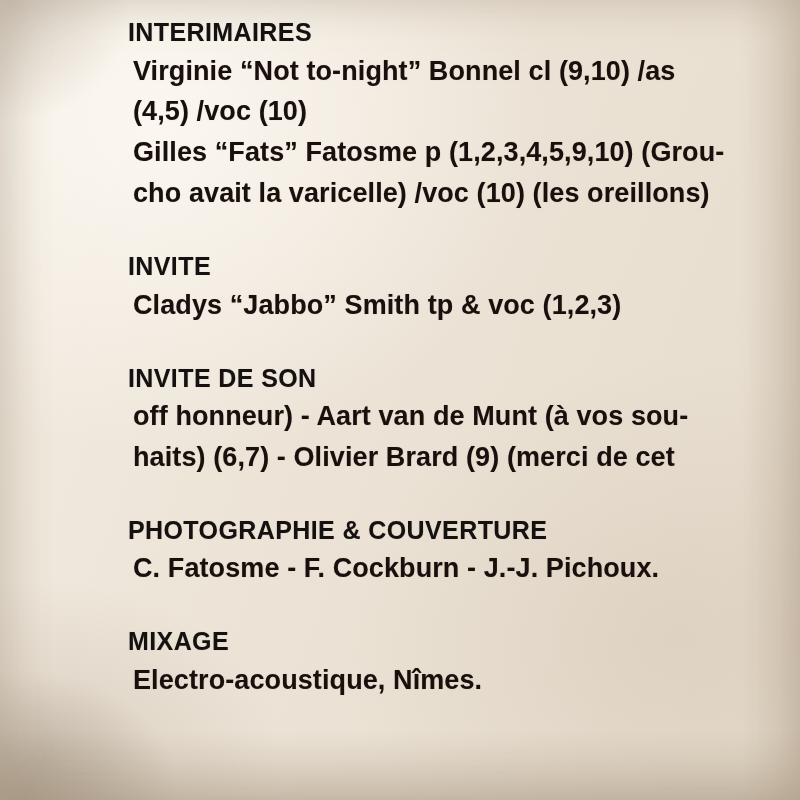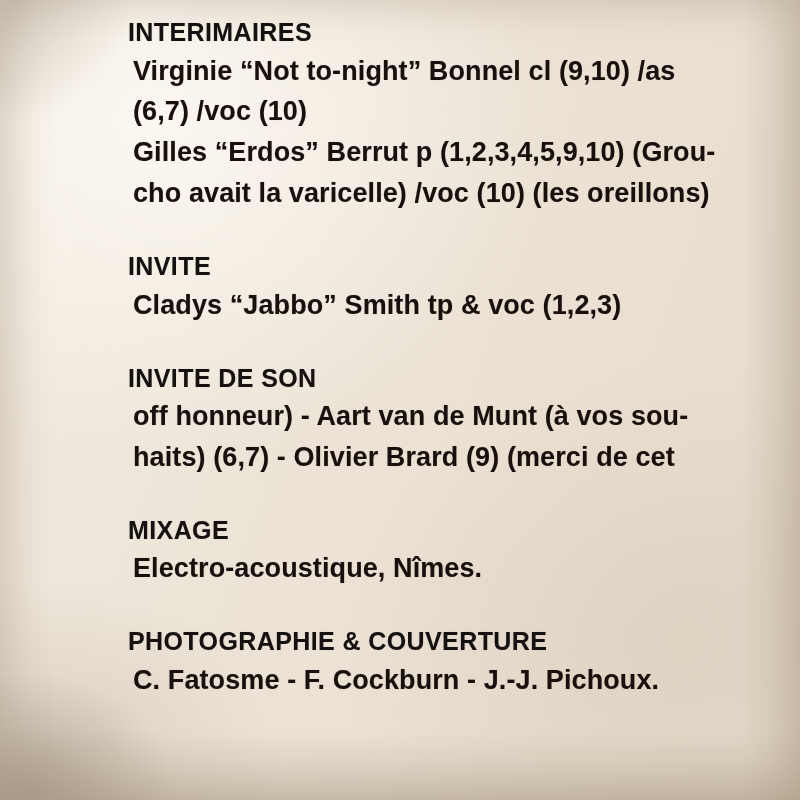--- a/index.html
+++ b/index.html
@@ -132,49 +132,49 @@
   <div class="corner-smudge"></div>
   <div class="right-edge"></div>
   <div class="bottom-edge"></div>
 
   <div id="content">
 
     <div class="section sec-interimaires">
       <p class="heading">INTERIMAIRES</p>
       <div class="body-block">
         <p class="body-line">Virginie “Not to-night” Bonnel cl (9,10) /as</p>
-        <p class="body-line">(6,7) /voc (10)</p>
-        <p class="body-line">Gilles “Erdos” Berrut p (1,2,3,4,5,9,10) (Grou-</p>
+        <p class="body-line">(4,5) /voc (10)</p>
+        <p class="body-line">Gilles “Fats” Fatosme p (1,2,3,4,5,9,10) (Grou-</p>
         <p class="body-line">cho avait la varicelle) /voc (10) (les oreillons)</p>
       </div>
     </div>
 
     <div class="section sec-invite">
       <p class="heading">INVITE</p>
       <div class="body-block">
         <p class="body-line">Cladys “Jabbo” Smith tp &amp; voc (1,2,3)</p>
       </div>
     </div>
 
     <div class="section sec-prise">
       <p class="heading">INVITE DE SON</p>
       <div class="body-block">
         <p class="body-line">off honneur) - Aart van de Munt (à vos sou-</p>
         <p class="body-line">haits) (6,7) - Olivier Brard (9) (merci de cet</p>
       </div>
     </div>
 
+    <div class="section sec-photo">
+      <p class="heading">PHOTOGRAPHIE &amp; COUVERTURE</p>
+      <div class="body-block">
+        <p class="body-line">C. Fatosme - F. Cockburn - J.-J. Pichoux.</p>
+      </div>
+    </div>
+
     <div class="section sec-mixage">
       <p class="heading">MIXAGE</p>
       <div class="body-block">
         <p class="body-line">Electro-acoustique, Nîmes.</p>
       </div>
     </div>
 
-    <div class="section sec-photo">
-      <p class="heading">PHOTOGRAPHIE &amp; COUVERTURE</p>
-      <div class="body-block">
-        <p class="body-line">C. Fatosme - F. Cockburn - J.-J. Pichoux.</p>
-      </div>
-    </div>
-
   </div>
 </div>
 
 </body></html>

